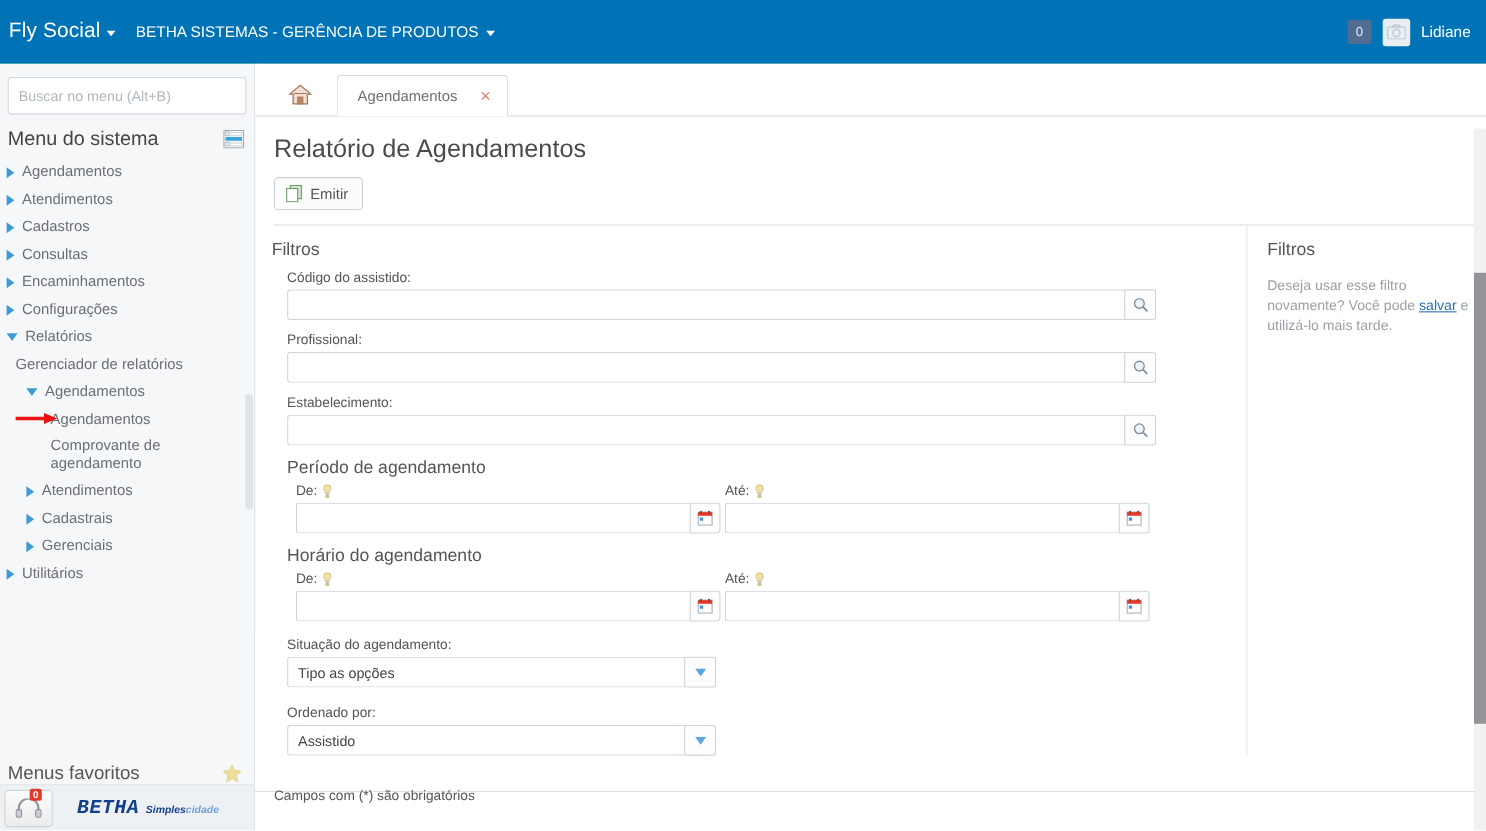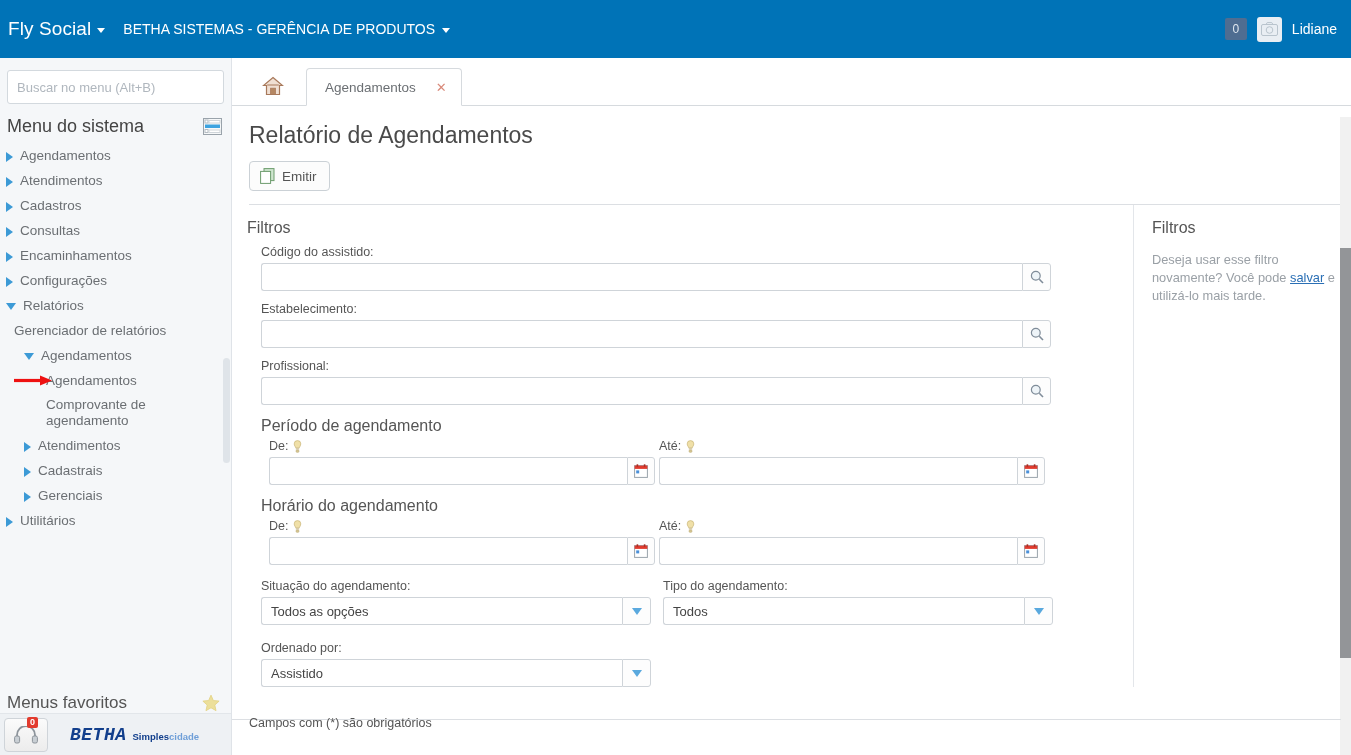--- a/index.html
+++ b/index.html
@@ -106,21 +106,21 @@
   }
   .help-btn { position:relative; margin-left:4px; width:44px; height:34px;
     background:linear-gradient(#fbfbfb,#ececec); border:1px solid #cfd4d9; border-radius:4px;
     display:flex;align-items:center;justify-content:center; cursor:pointer; }
   .help-badge {
     position:absolute; top:-2px; right:9px; background:#e23b2e; color:#fff;
     font-size:9px; line-height:11px; padding:0 3px; border-radius:2px; font-weight:bold;
   }
   .betha-logo { margin-left:22px; display:flex; align-items:baseline; gap:6px; }
   .betha-word { font-size:18px; font-weight:bold; font-style:italic; color:#123f8c; letter-spacing:0.5px;font-family:Liberation Mono, monospace;}
-  .simples { font-size:9.5px; font-weight:bold; }
+  .simples { font-size:9.5px; font-weight:bold;font-style:italic; }
   .simples .b1 { color:#123f8c; }
   .simples .b2 { color:#6f9fd8; }
 
   .side-scroll {
     position:absolute; right:1px; top:300px; width:7px; height:105px;
     background:#dfe4e9; border-radius:4px;
   }
 
   
   .main {
@@ -405,34 +405,34 @@
             <div class="input-addon">
               <svg width="14" height="14" viewBox="0 0 14 14">
                 <circle cx="5.8" cy="5.8" r="4.4" fill="#eef4f8" stroke="#7f8c99" stroke-width="1.2"></circle>
                 <path d="M9.3 9.3 L13 13" stroke="#7f8c99" stroke-width="1.6"></path>
               </svg>
             </div>
           </div>
         </div>
 
         <div class="fld-block" style="padding-left:14px;">
-          <div class="fld-label">Estabelecimento:</div>
+          <div class="fld-label">Profissional:</div>
           <div class="input-grp">
             <input type="text" style="">
             <div class="input-addon">
               <svg width="14" height="14" viewBox="0 0 14 14">
                 <circle cx="5.8" cy="5.8" r="4.4" fill="#eef4f8" stroke="#7f8c99" stroke-width="1.2"></circle>
                 <path d="M9.3 9.3 L13 13" stroke="#7f8c99" stroke-width="1.6"></path>
               </svg>
             </div>
           </div>
         </div>
 
         <div class="fld-block" style="padding-left:14px;">
-          <div class="fld-label">Profissional:</div>
+          <div class="fld-label">Estabelecimento:</div>
           <div class="input-grp">
             <input type="text" style="">
             <div class="input-addon">
               <svg width="14" height="14" viewBox="0 0 14 14">
                 <circle cx="5.8" cy="5.8" r="4.4" fill="#eef4f8" stroke="#7f8c99" stroke-width="1.2"></circle>
                 <path d="M9.3 9.3 L13 13" stroke="#7f8c99" stroke-width="1.6"></path>
               </svg>
             </div>
           </div>
         </div>
@@ -530,30 +530,21 @@
                 </svg>
               </div>
             </div>
           </div>
         </div>
 
         <div class="sel-row" style="padding-left:14px; margin-top:14px;">
           <div class="sel-block sel-w-lg">
             <div class="fld-label">Situação do agendamento:</div>
             <div class="select-grp">
-              <div class="select-face">Todos as opções</div>
-              <div class="select-arrow">
-                <span class="tri-down"></span>
-              </div>
-            </div>
-          </div>
-          <div class="sel-block sel-w-lg">
-            <div class="fld-label">Tipo do agendamento:</div>
-            <div class="select-grp">
-              <div class="select-face">Todos</div>
+              <div class="select-face">Tipo as opções</div>
               <div class="select-arrow">
                 <span class="tri-down"></span>
               </div>
             </div>
           </div>
         </div>
 
         <div class="sel-row" style="padding-left:14px; margin-top:16px;">
           <div class="sel-block sel-w-lg">
             <div class="fld-label">Ordenado por:</div>

